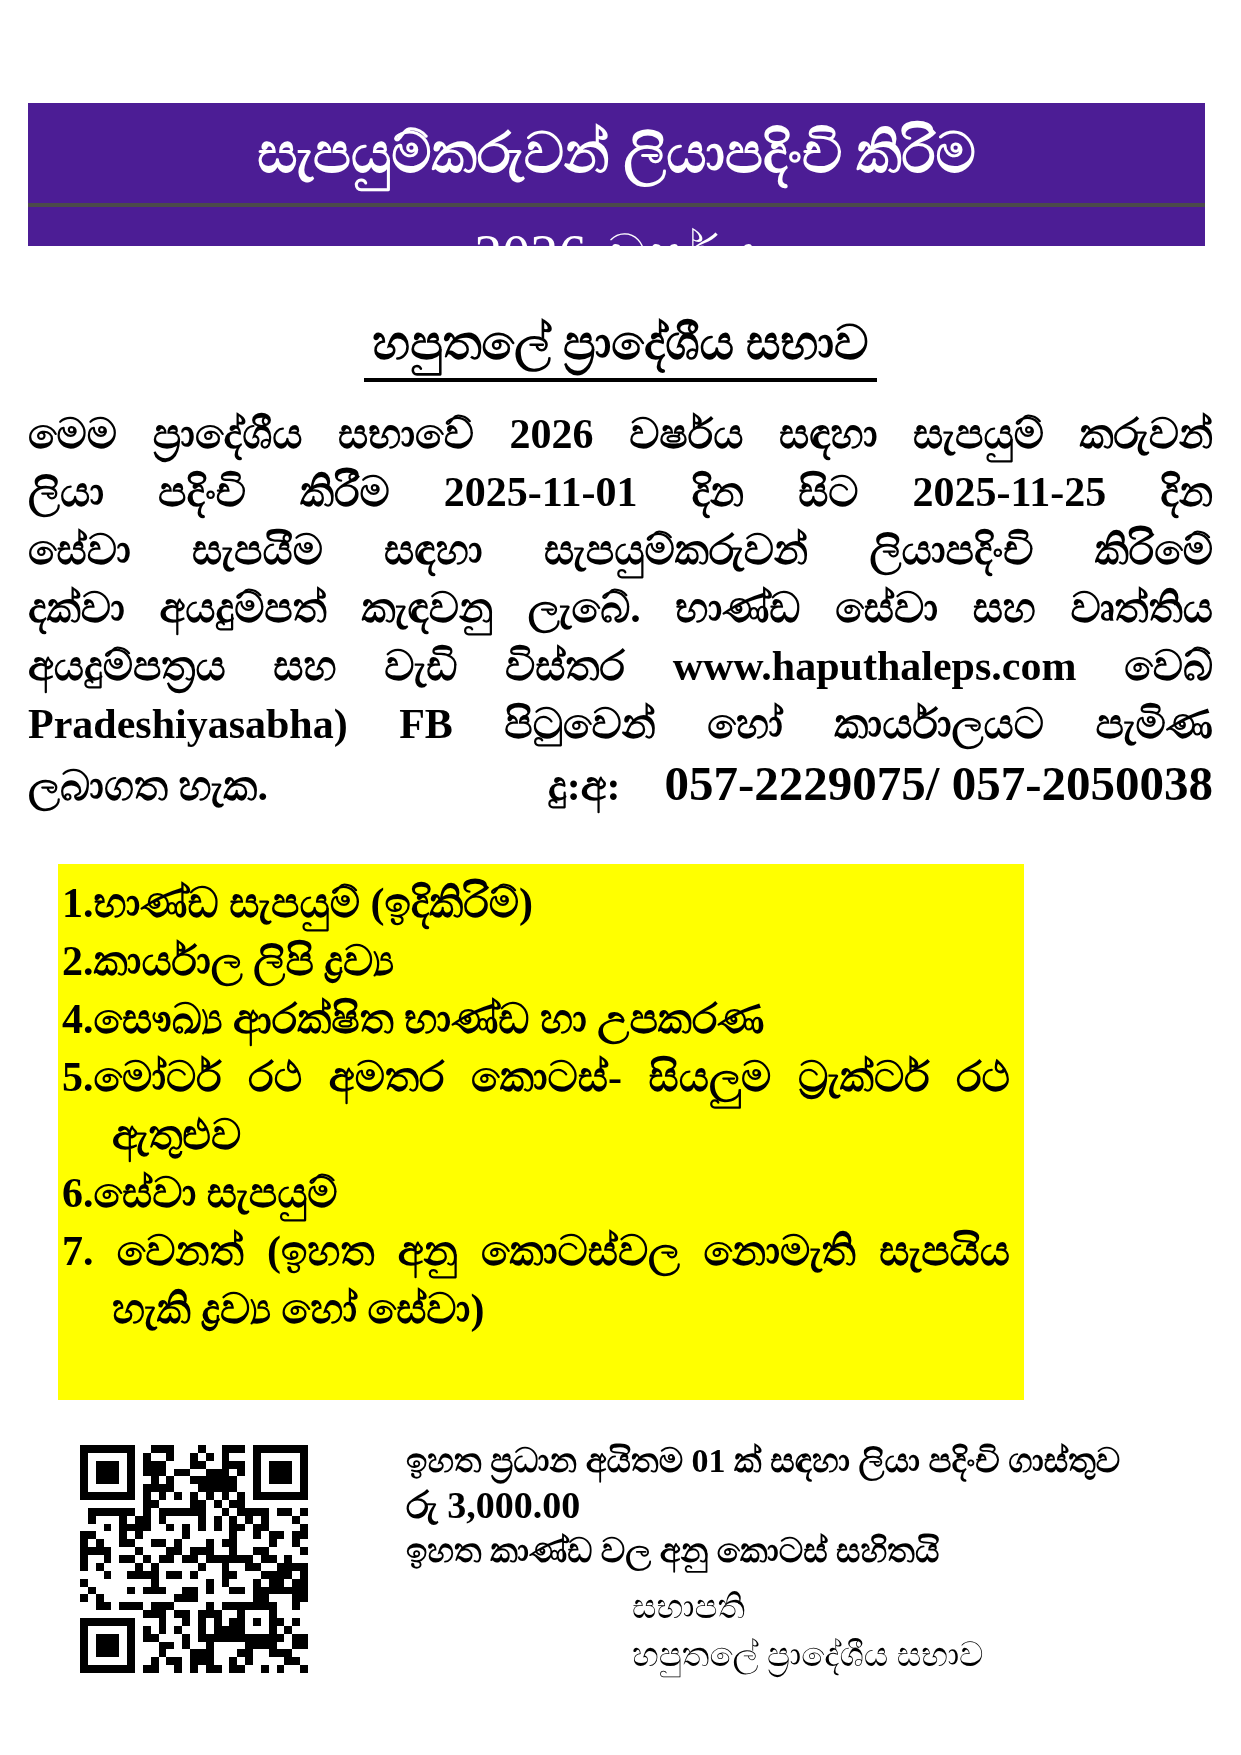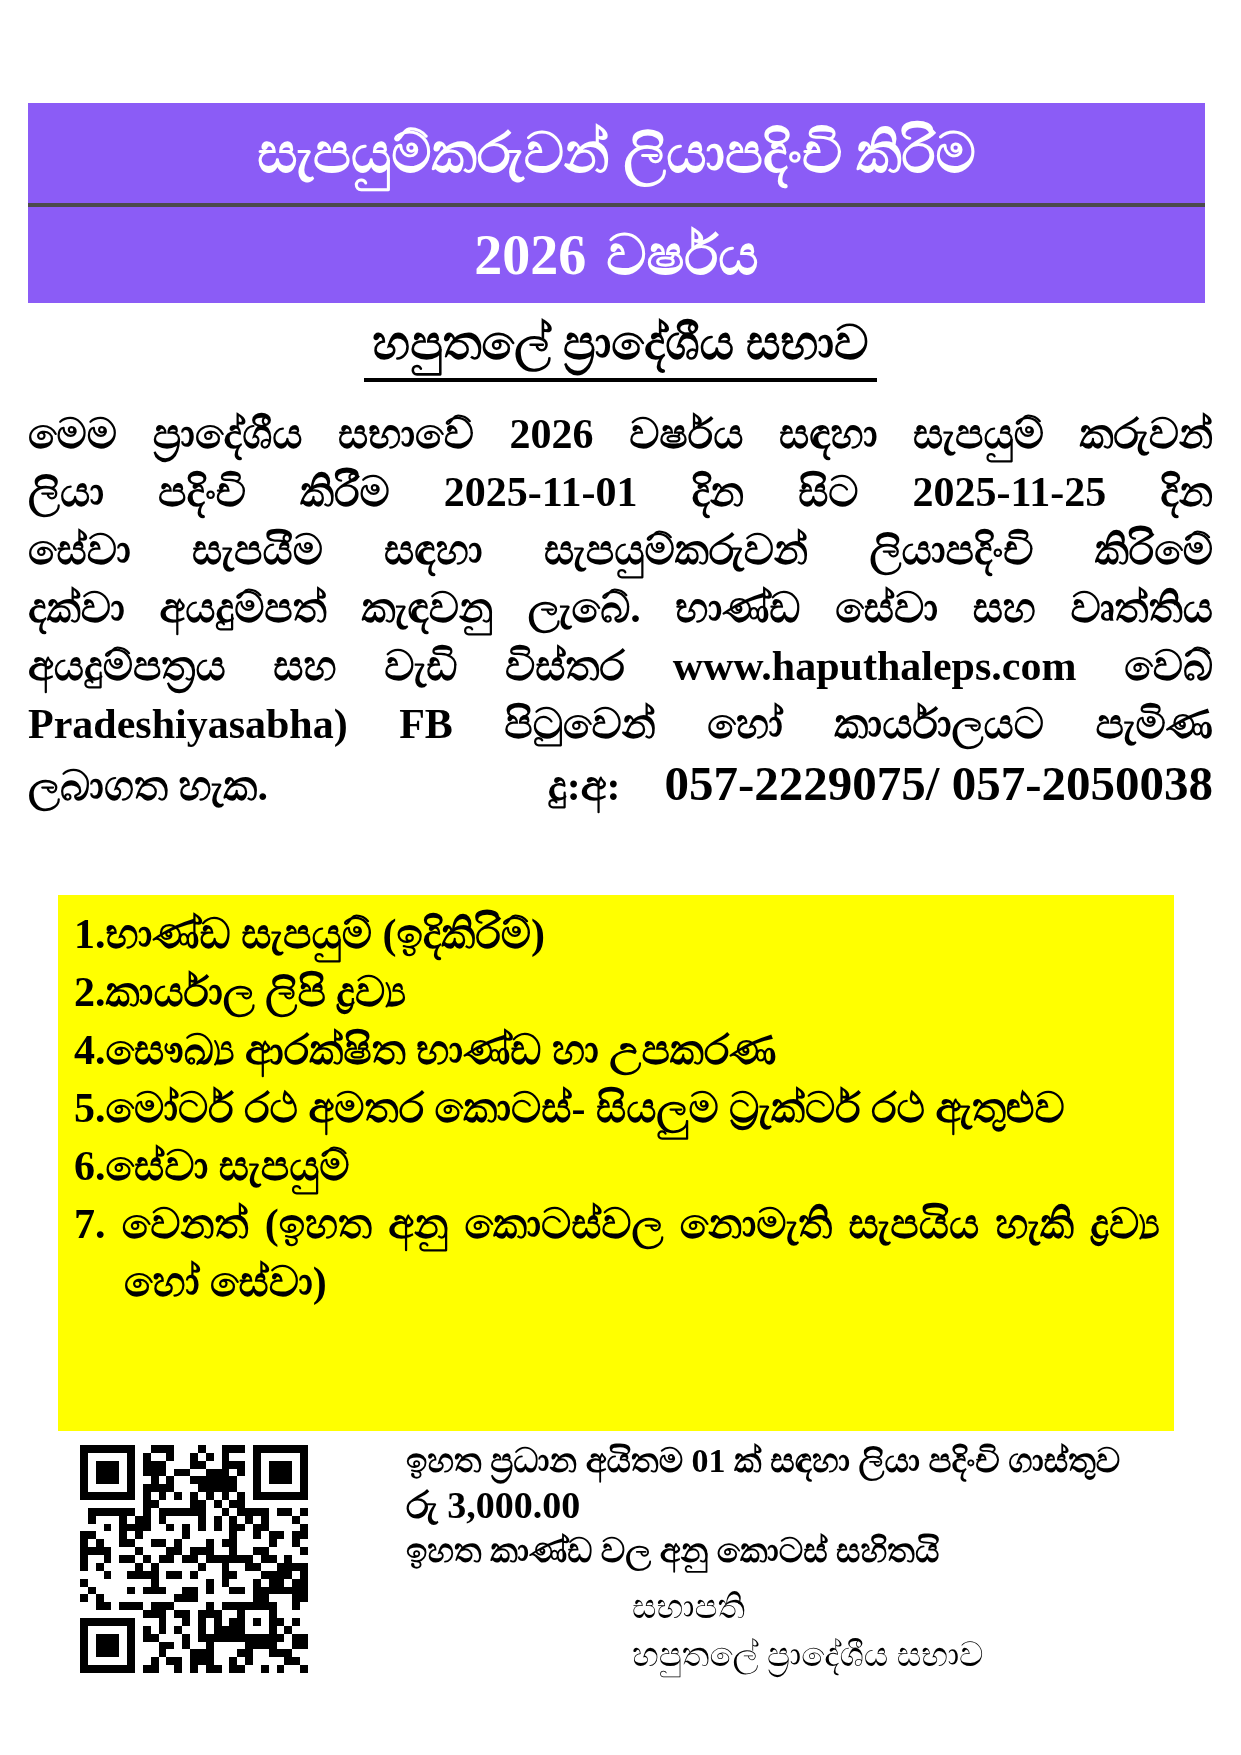--- a/index.html
+++ b/index.html
@@ -1,38 +1,38 @@
 <!DOCTYPE html>
 <html><head>
 <meta charset="utf-8">
 <style>
   html,body{margin:0;padding:0}
   body{
     width:1241px;height:1755px;position:relative;background:#ffffff;color:#000;
     font-family:"Liberation Serif","DejaVu Sans",serif;overflow:hidden;
   }
   
-  .banner{position:absolute;left:28px;top:103px;width:1177px;height:200px;background:#8b5cf6;color:#fff;text-align:center}
+  .banner{position:absolute;left:28px;top:103px;width:1177px;height:143px;background:#4c1d95;color:#fff;text-align:center}
   .banner-row1{height:104px;display:flex;align-items:center;justify-content:center;
     font-size:56px;font-weight:bold;border-bottom:4px solid #4b4b4b;box-sizing:border-box}
   .banner-row2{height:96px;display:flex;align-items:center;justify-content:center;gap:20px;
-    font-size:56px;font-weight:bold}
+    font-size:56px;font-weight:normal}
   
   .title-wrap{position:absolute;top:315px;left:0;width:100%;text-align:center}
   .doc-title{display:inline-block;font-size:48px;font-weight:bold;border-bottom:4px solid #000;padding:0 8px 6px 8px}
   
   .bodytext{position:absolute;left:28px;top:405px;width:1185px}
   .bline{font-size:42px;font-weight:bold;line-height:58px;height:58px;
     text-align:justify;text-align-last:justify;overflow:hidden}
   .contact{display:flex;align-items:baseline;font-size:42px;font-weight:bold;height:62px;line-height:62px}
   .contact .clabel{margin-left:auto}
   .contact .cnums{font-size:49px;margin-left:44px;white-space:nowrap}
   
-  .ybox{position:absolute;left:58px;top:895px;width:1116px;height:536px;background:#ffff00;
-    box-sizing:border-box;padding:10px 14px 0 16px}
+  .ybox{position:absolute;left:58px;top:864px;width:966px;height:536px;background:#ffff00;
+    box-sizing:border-box;padding:10px 14px 0 4px}
   .yitem{font-size:42px;font-weight:bold;line-height:58px;text-align:justify;
     padding-left:50px;text-indent:-50px}
   
   .qr{position:absolute;left:80px;top:1445px;width:228px;height:228px}
   .qr svg{width:100%;height:100%;shape-rendering:crispEdges;fill:#000}
   .fee{position:absolute;left:406px;top:1438px;font-size:34px;font-weight:bold;line-height:45px}
   .fee .amount{font-size:38px}
   .sig{position:absolute;left:632px;top:1583px;font-size:34px;font-weight:normal;line-height:48px}
 </style>
 </head>

